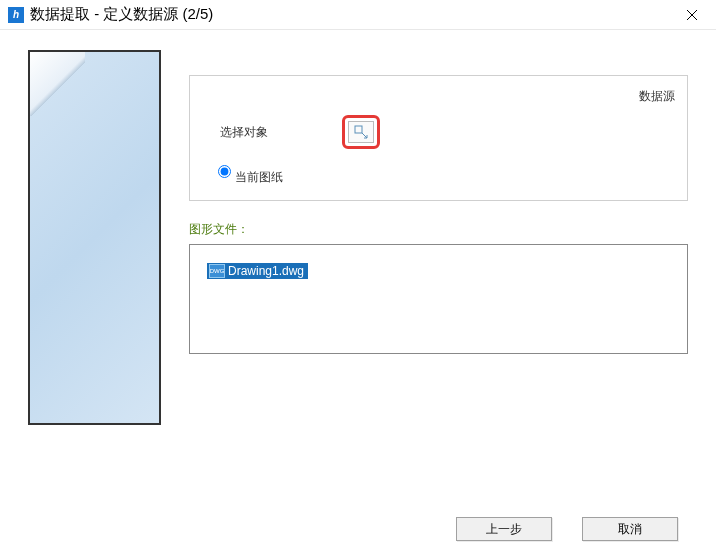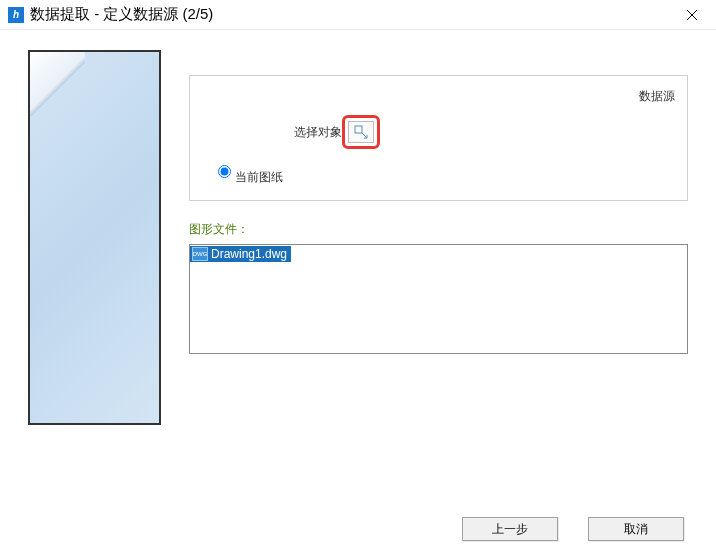--- a/index.html
+++ b/index.html
@@ -81,21 +81,20 @@
     .group-title {
       font-size: 12px;
       color: #333;
       margin-bottom: 10px;
       text-align: right;
     }
     .row-select {
       display: flex;
       align-items: center;
       margin-bottom: 8px;
-      text-align: right;
     }
     .select-label {
       color: #333;
       width: 140px;
       padding-left: 18px;
     }
     .select-button-wrap {
       border: 3px solid #e53935;
       border-radius: 6px;
       padding: 3px;
@@ -119,21 +118,21 @@
     .radio-row input { margin-right: 4px; }
     .radio-row label { color: #333; margin-top: 12px; }
     .files-label {
       color: #4d7c0f;
       margin-bottom: 6px;
     }
     .file-list {
       border: 1px solid #888;
       height: 110px;
       background: #fff;
-      padding: 0;
+      padding: 17px;
       overflow: auto;
     }
     .file-item {
       display: inline-flex;
       align-items: center;
       background: #1a6fb8;
       color: #fff;
       padding: 1px 4px 1px 2px;
       font-size: 12px;
     }
@@ -146,21 +145,21 @@
       align-items: center;
       justify-content: center;
       font-size: 6px;
       color: #fff;
       margin-right: 3px;
       flex-shrink: 0;
     }
     .footer {
       position: absolute;
       bottom: 18px;
-      right: 32px;
+      right: 38px;
       display: flex;
       gap: 30px;
     }
     .footer button {
       width: 96px;
       height: 24px;
       font-family: inherit;
       font-size: 12px;
       background: #f0f0f0;
       border: 1px solid #a0a0a0;

